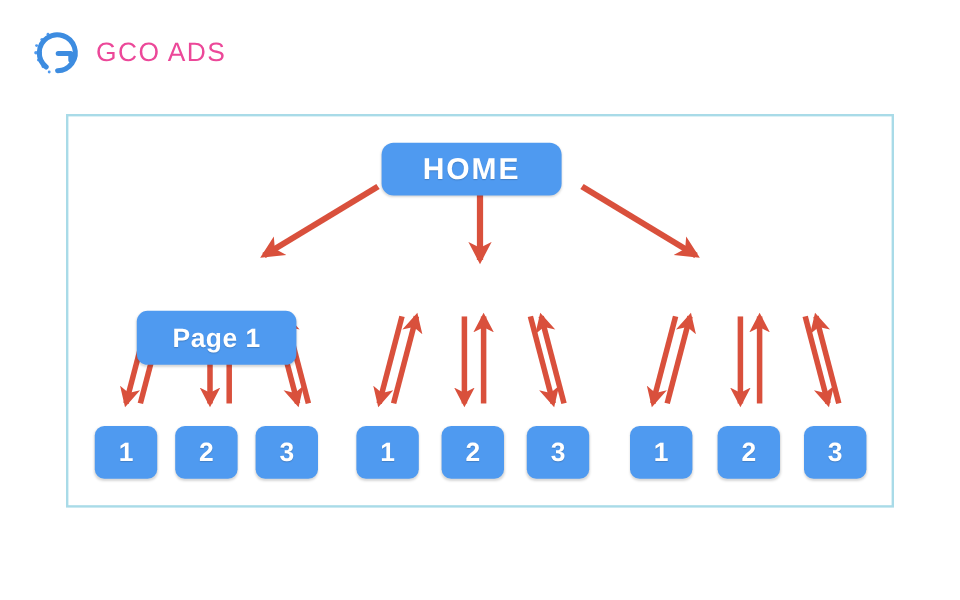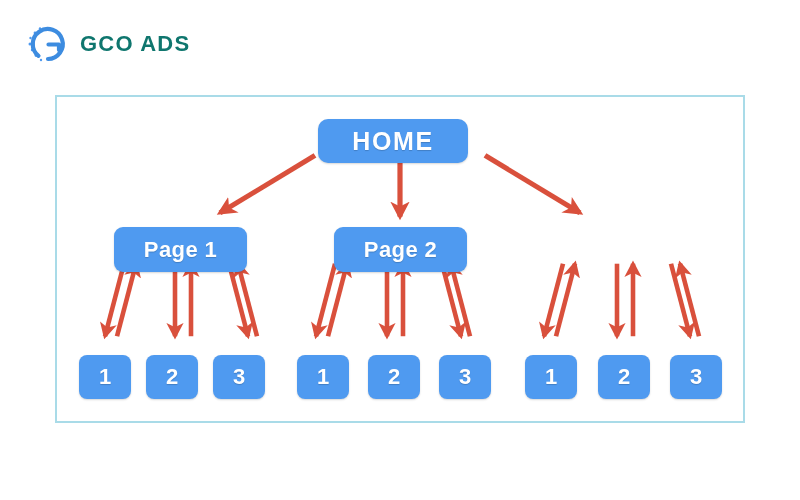--- a/index.html
+++ b/index.html
@@ -9,22 +9,22 @@
     background: #ffffff;
     font-family: "Liberation Sans", sans-serif;
     overflow: hidden;
   }
   #root { position: relative; width: 800px; height: 500px; background:#fff; }
 
   
   .brand { position:absolute; left:26px; top:22px; display:flex; align-items:center; gap:10px; }
   .brand-mark { width:44px; height:44px; position:relative; flex:none; }
   .brand-text {
-    font-size:22px; font-weight:bold; letter-spacing:1.2px;
-    color:#0f766e; line-height:1; white-space:nowrap;
+    font-size:22px; font-weight:normal; letter-spacing:1.2px;
+    color:#ec4899; line-height:1; white-space:nowrap;
   }
 
   
   .frame {
     position:absolute; left:55px; top:95px;
     width:690px; height:328px;
     background:#ffffff;
     border:2px solid #a9dbe8;
   }
   .canvas { position:absolute; inset:0; }
@@ -37,21 +37,21 @@
     border-radius:9px;
     color:#ffffff;
     display:flex; align-items:center; justify-content:center;
     font-weight:bold;
     text-shadow:0 1px 1px rgba(0,0,0,0.18);
     box-shadow:0 1px 2px rgba(0,0,0,0.16);
     line-height:1;
     user-select:none;
   }
   .node.home   { font-size:25px; letter-spacing:1.6px; border-radius:10px; }
-  .node.page   { font-size:22px; letter-spacing:0.4px; }
+  .node.page   { font-size:22px; letter-spacing:0.4px;margin-top:32px; }
   .node.leaf   { font-size:22px; border-radius:8px; }
 </style>
 </head>
 <body>
 
 <div id="root">
 
   <div class="brand">
     <div class="brand-mark">
       <svg viewBox="0 0 44 44" width="44" height="44" aria-hidden="true">
@@ -119,21 +119,20 @@
           <line x1="576" y1="254" x2="576" y2="177"></line>
 
           <line x1="614" y1="177" x2="633" y2="254"></line>
           <line x1="642" y1="254" x2="623" y2="177"></line>
         </g>
       </svg>
 
       <div class="node home" style="left:261px; top:22px; width:150px; height:44px;">HOME</div>
 
       <div class="node page" style="left:57px;  top:130px; width:133px; height:45px;">Page 1</div>
-      <div class="node page" style="left:277px; top:130px; width:133px; height:45px;">Page 2</div>
 
       <div class="node leaf" style="left:22px;  top:258px; width:52px; height:44px;">1</div>
       <div class="node leaf" style="left:89px;  top:258px; width:52px; height:44px;">2</div>
       <div class="node leaf" style="left:156px; top:258px; width:52px; height:44px;">3</div>
 
       <div class="node leaf" style="left:240px; top:258px; width:52px; height:44px;">1</div>
       <div class="node leaf" style="left:311px; top:258px; width:52px; height:44px;">2</div>
       <div class="node leaf" style="left:382px; top:258px; width:52px; height:44px;">3</div>
 
       <div class="node leaf" style="left:468px; top:258px; width:52px; height:44px;">1</div>

